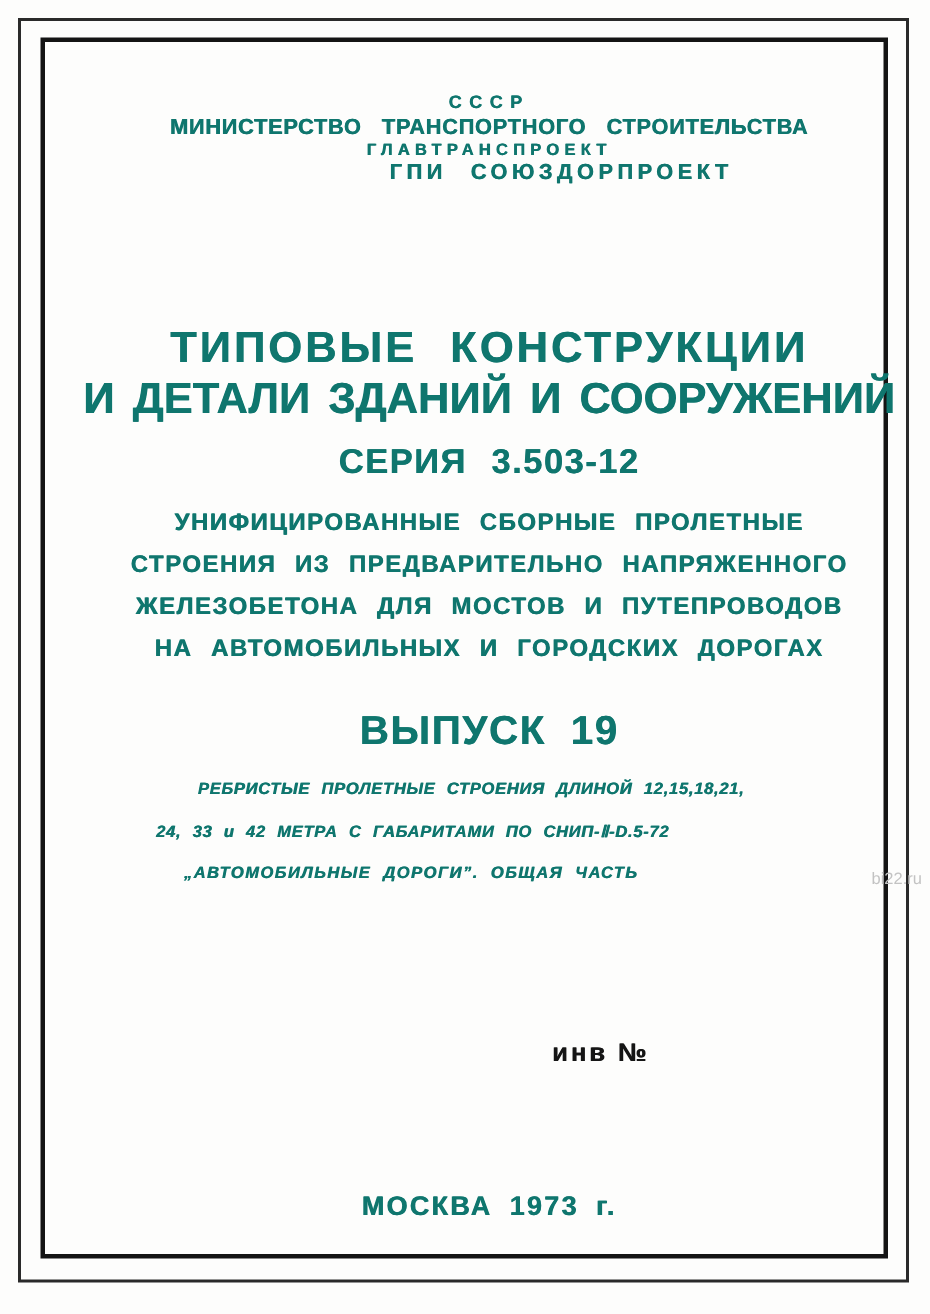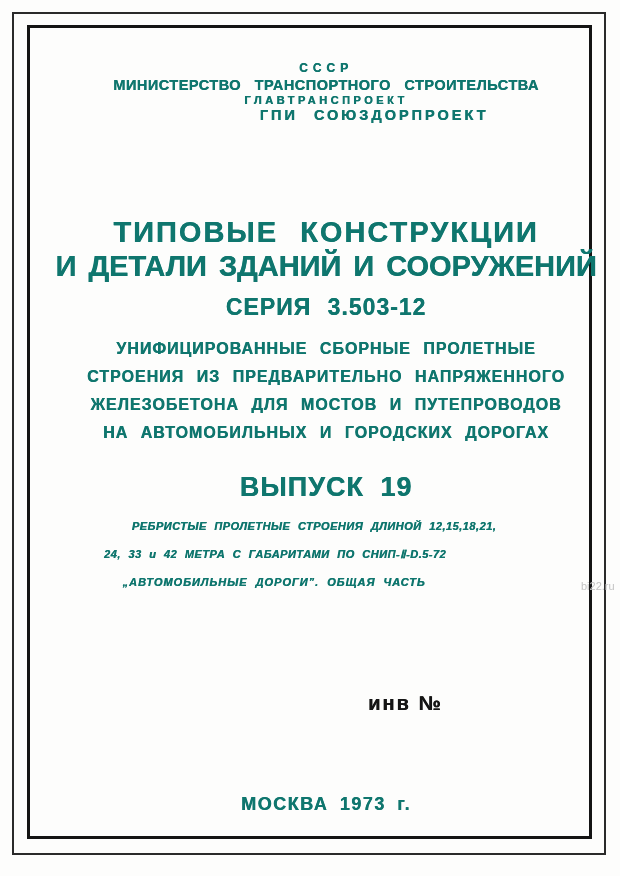--- a/index.html
+++ b/index.html
@@ -63,21 +63,21 @@
   .desc1 { top: 548px; width: 478px; }
   .desc2 { top: 576px; width: 476px; letter-spacing: 1px; }
 
   
   .inv {
     position: absolute; left: 368px; top: 692px;
     display: flex; align-items: baseline; gap: 13px;
     white-space: nowrap;
   }
   .inv span { font-weight: bold; color: #151515; text-shadow: 0.4px 0 0 currentColor; }
-  .inv-label  { font-size: 20px; letter-spacing: 2px; }
+  .inv-label  { font-size: 17px; letter-spacing: 2px; }
   .inv-number { font-size: 26px; letter-spacing: 1px; }
 
   
   .imprint { top: 794px; font-size: 18px; letter-spacing: 1.5px; word-spacing: 5px; }
 
   
   .watermark {
     position: absolute; left: 581px; top: 548px;
     font-size: 11px; font-weight: 400;
     color: #c3c3c3;

